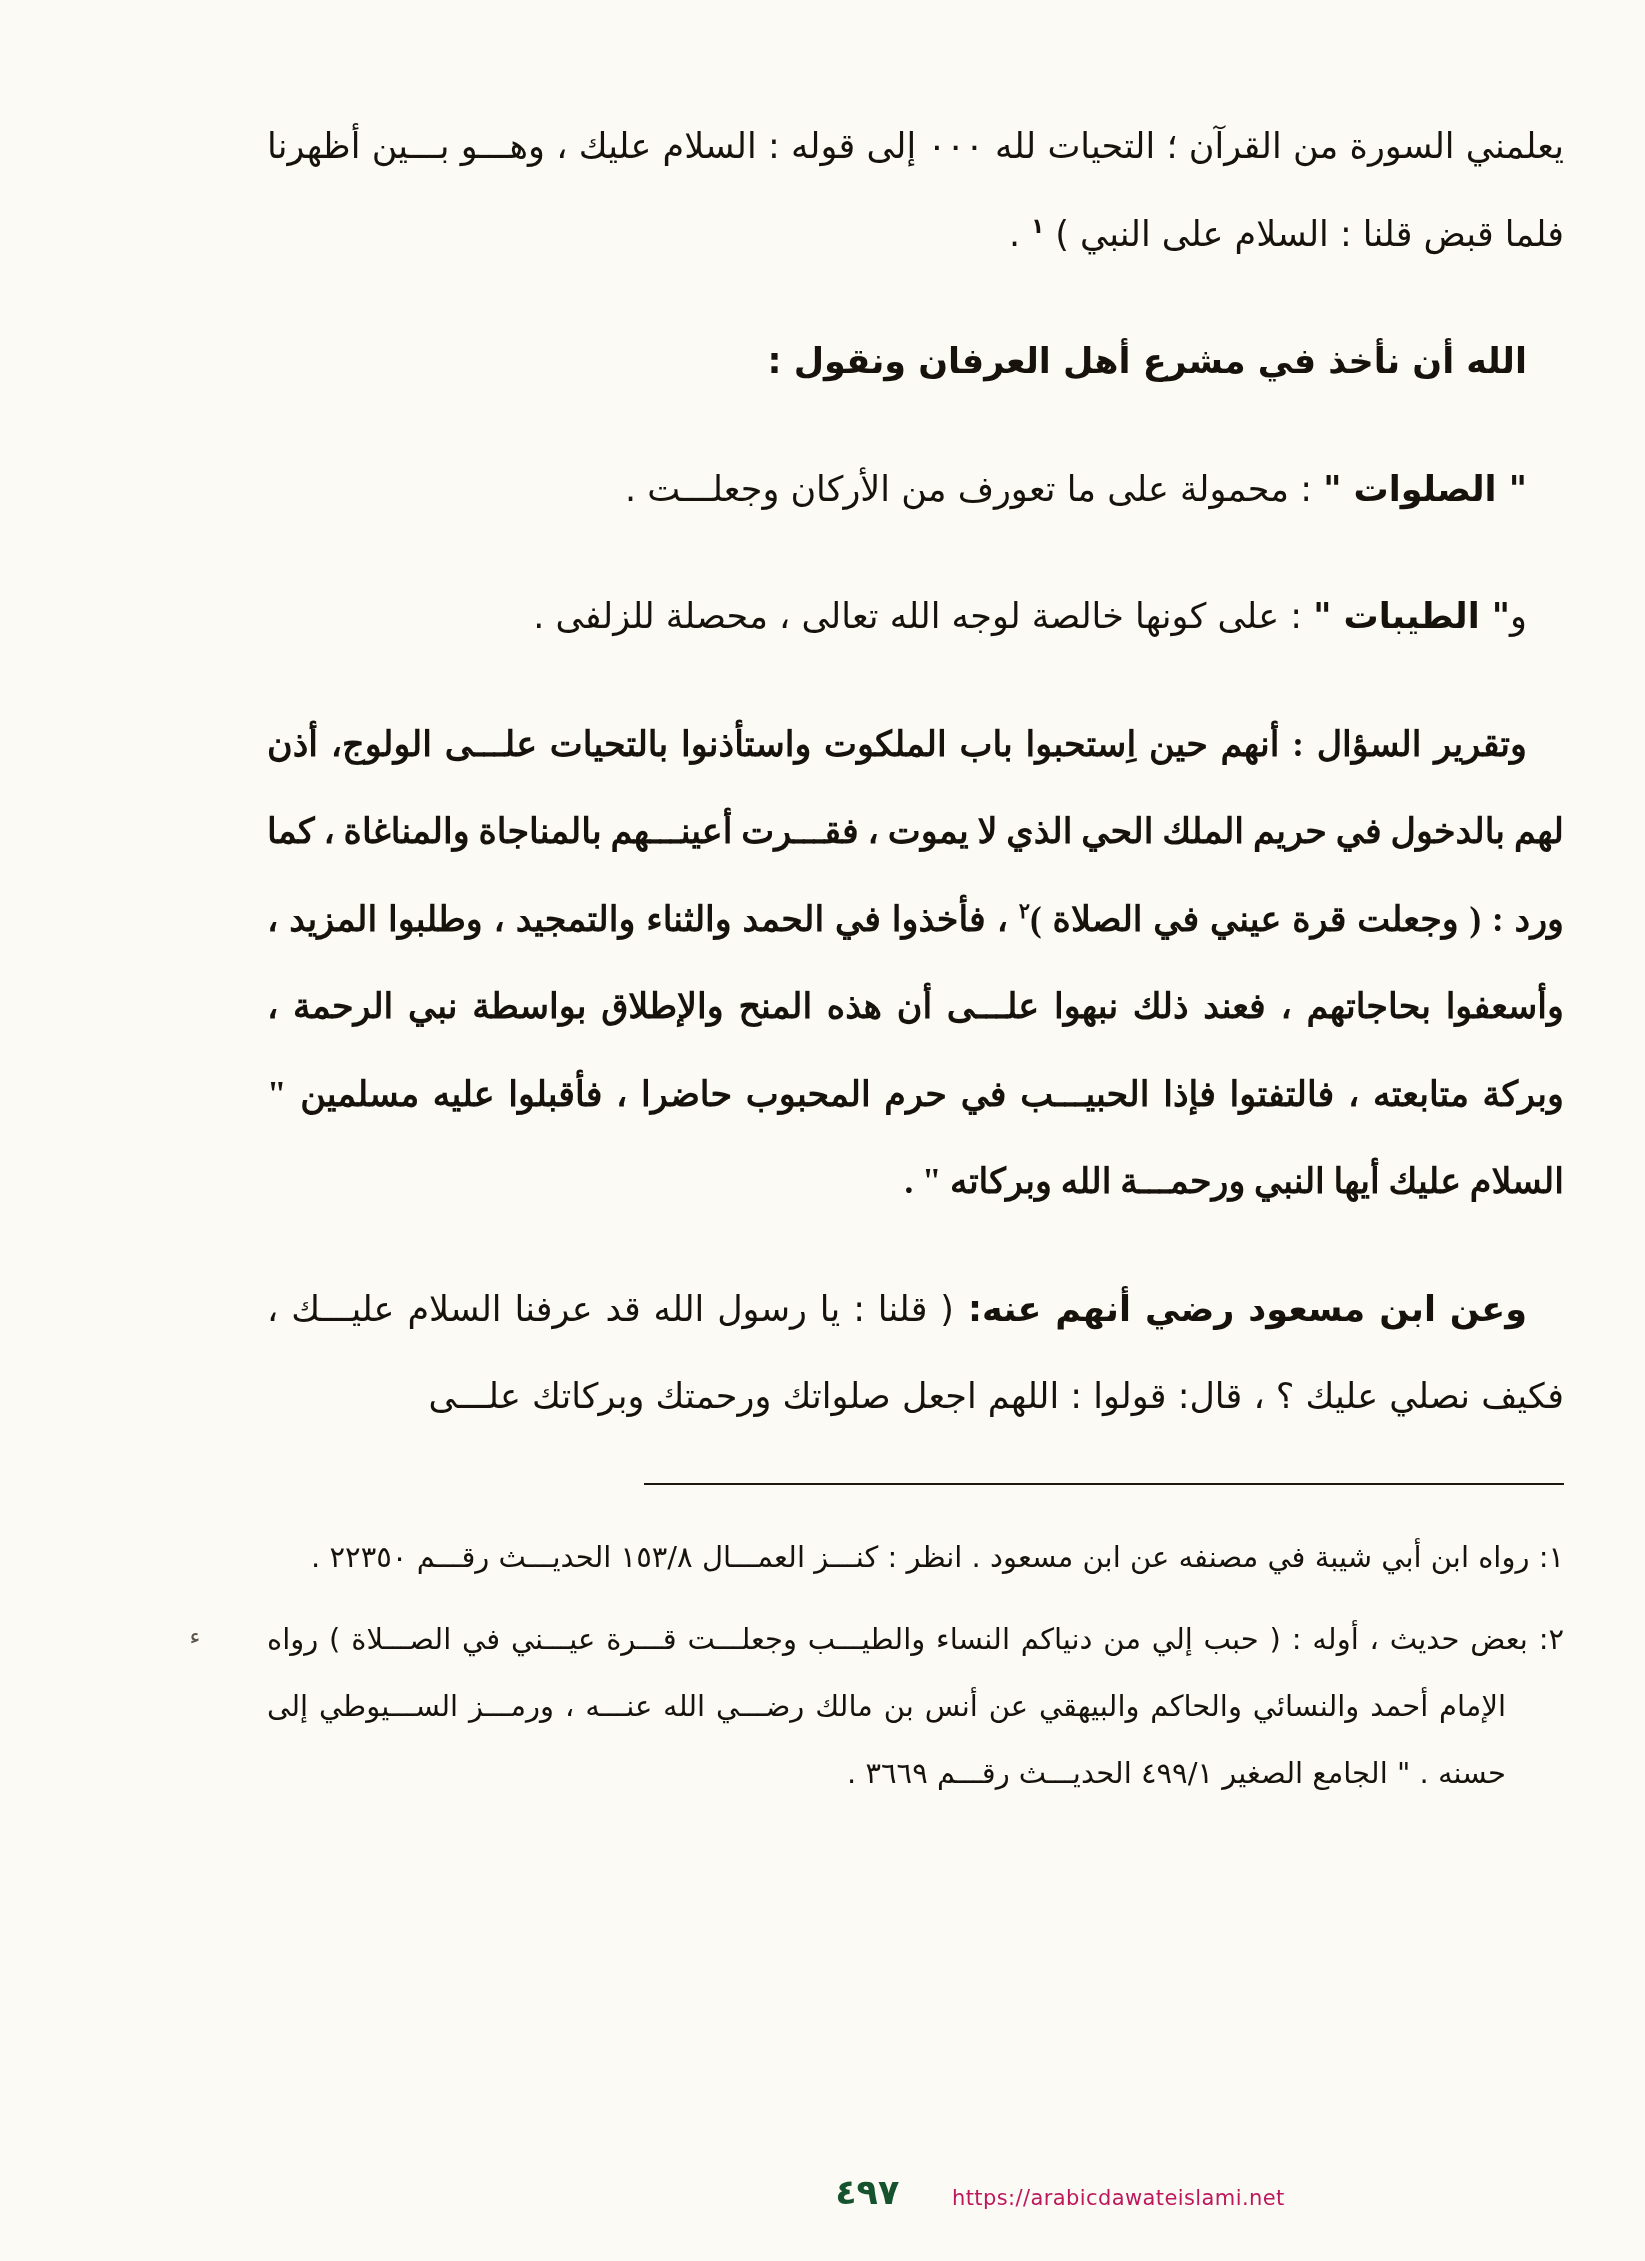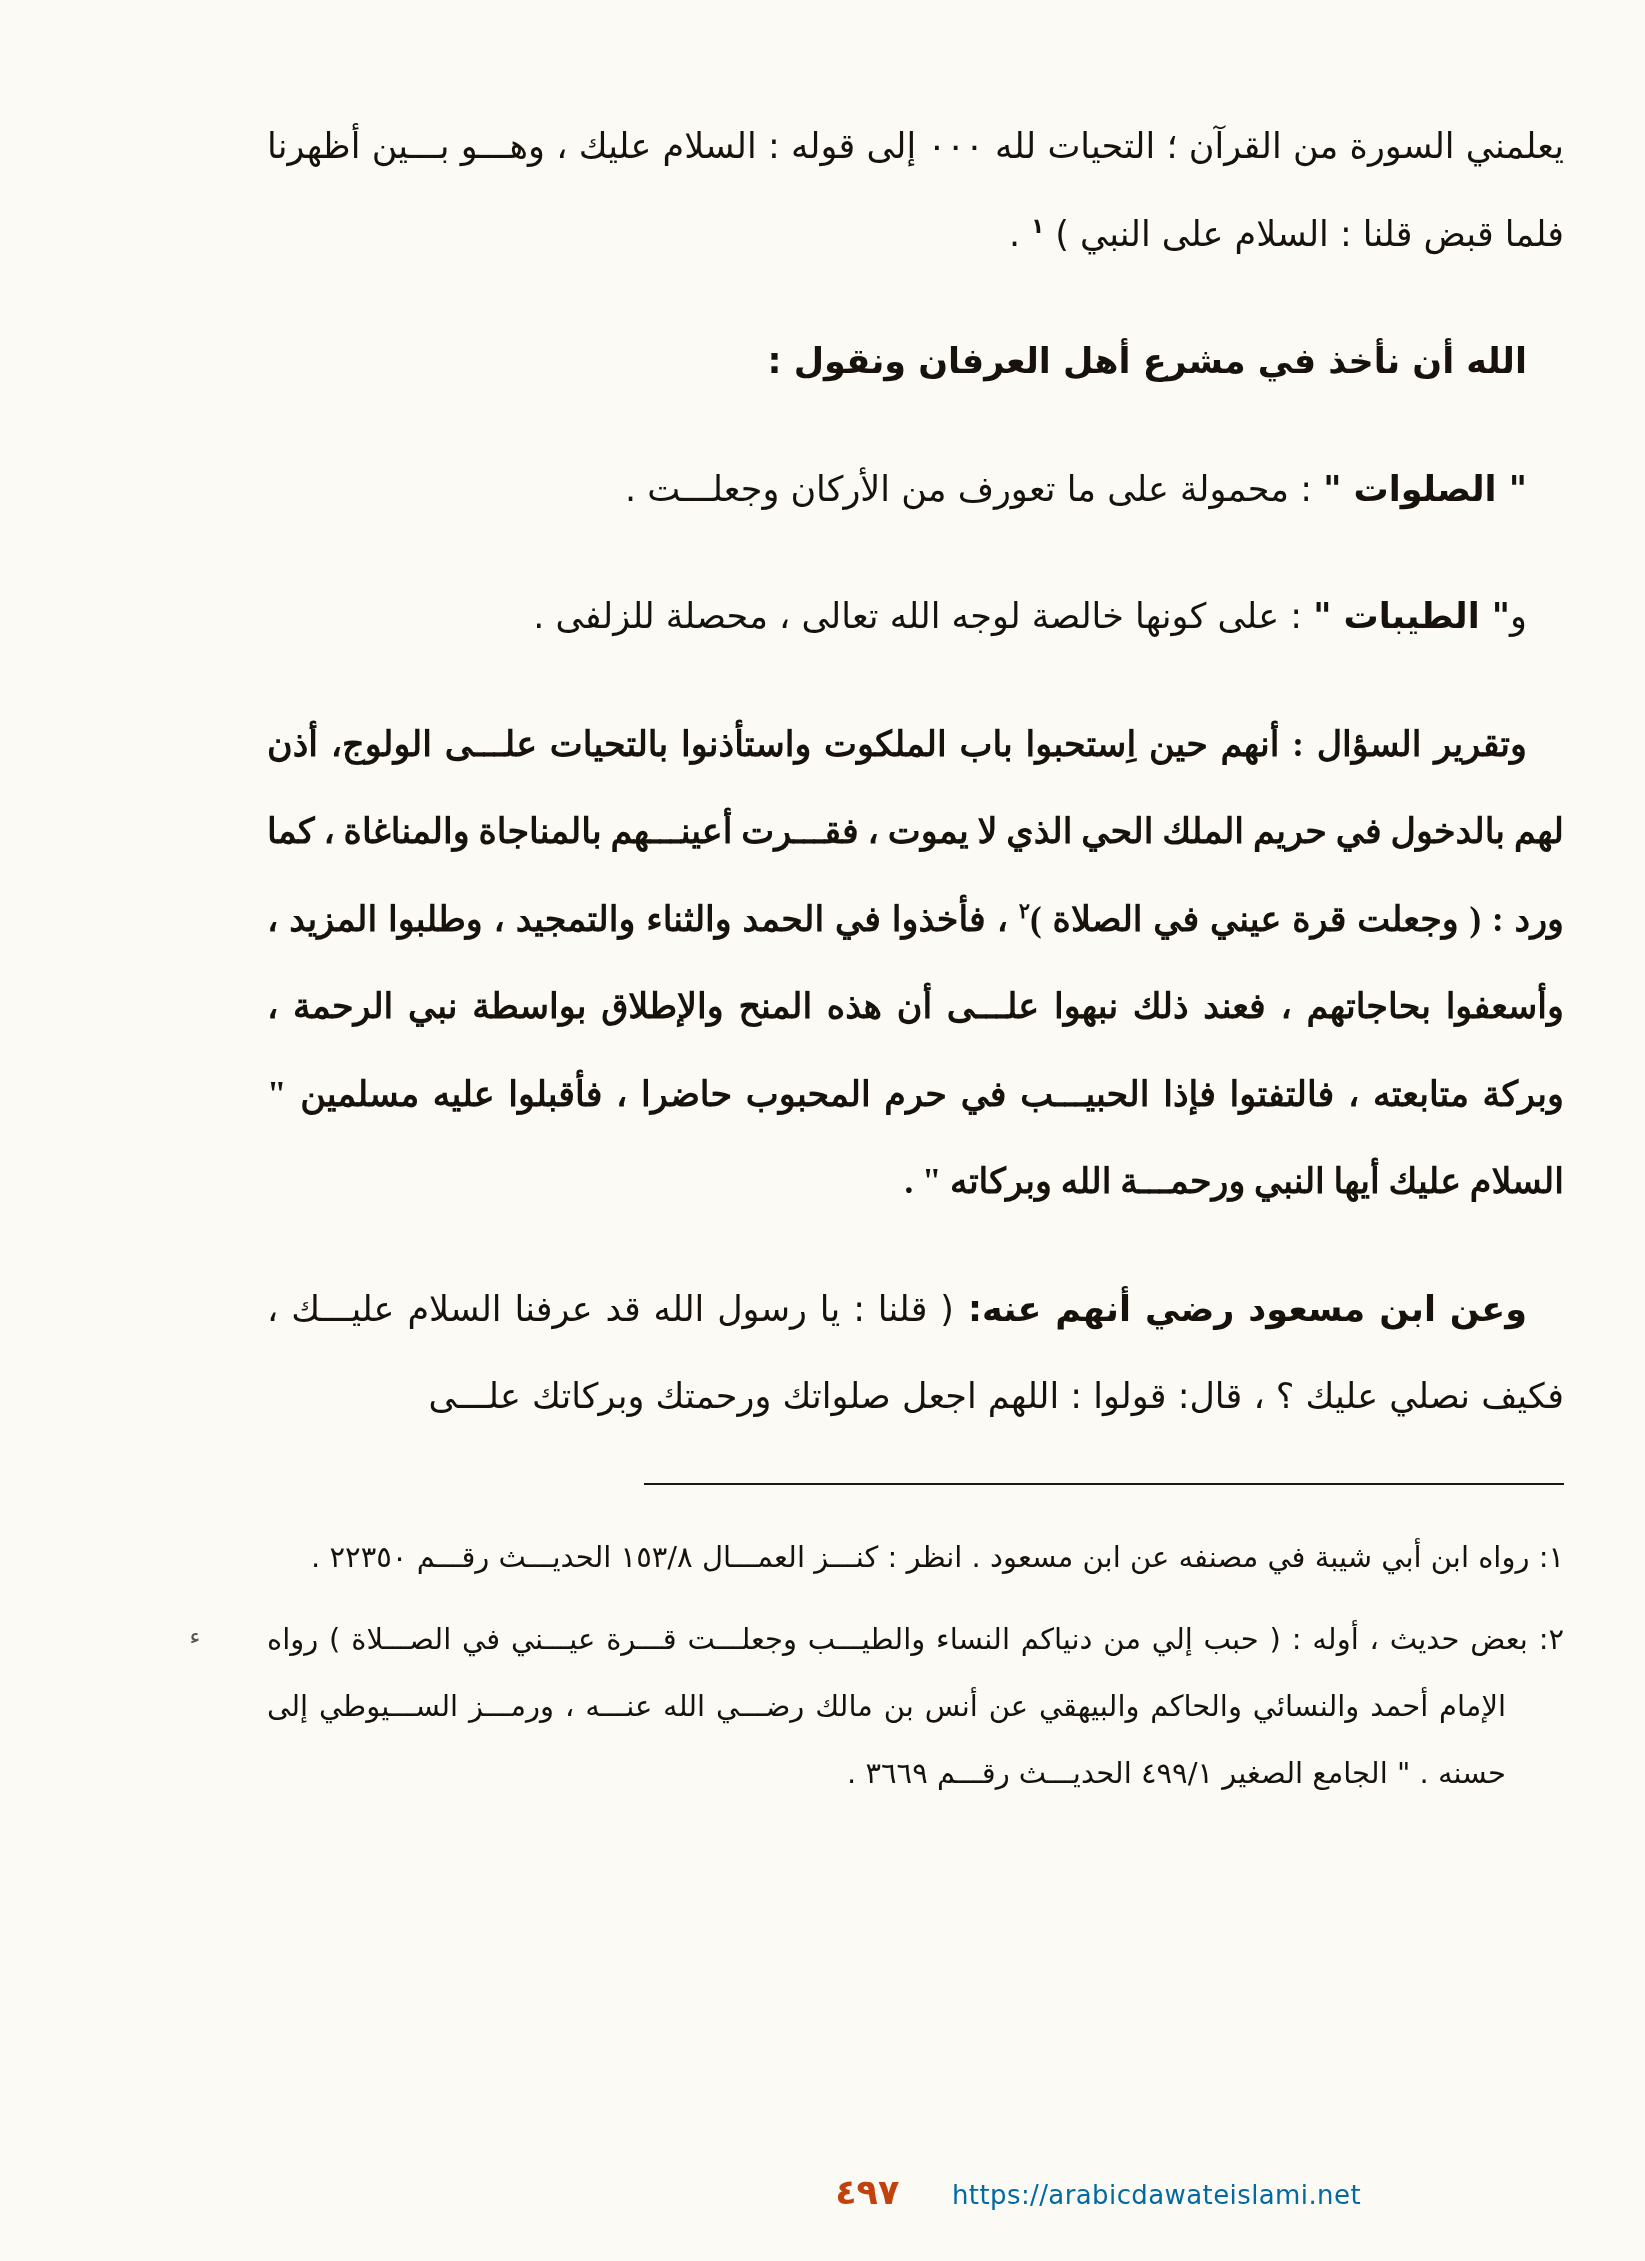--- a/index.html
+++ b/index.html
@@ -65,29 +65,29 @@
     bottom: 46px;
     height: 51px;
   }
 
   .page-number {
     position: absolute;
     left: 44.5%;
     bottom: 3.5px;
     font-size: 35px;
     font-weight: bold;
-    color: #c2410c;
+    color: #14532d;
   }
 
   .watermark {
     position: absolute;
     left: 52.5%;
     bottom: 5.3px;
-    font-size: 26px;
-    color: #0369a1;
+    font-size: 21px;
+    color: #be185d;
     direction: ltr;
     letter-spacing: 0.4px;
   }
 
   .scan-artifact {
     position: absolute;
     left: 3.5px;
     top: 1623px;
     font-size: 23px;
     color: #5a564e;

